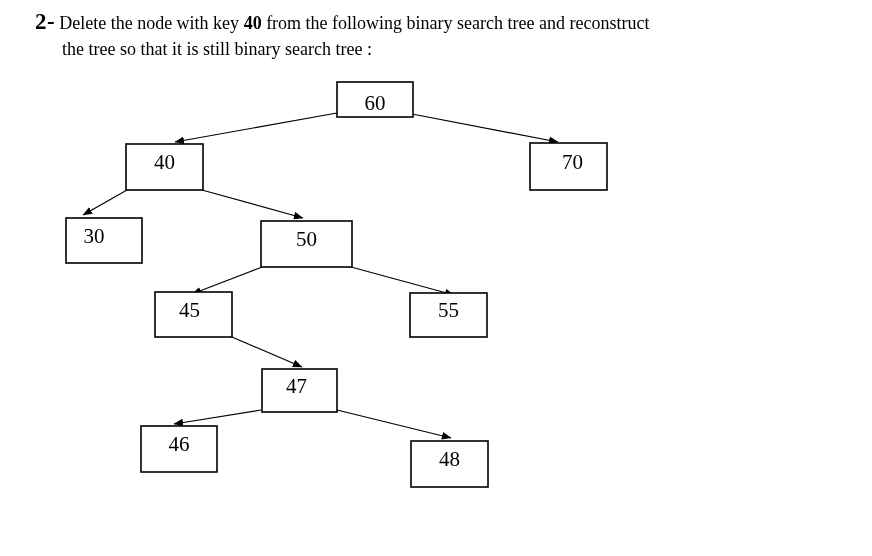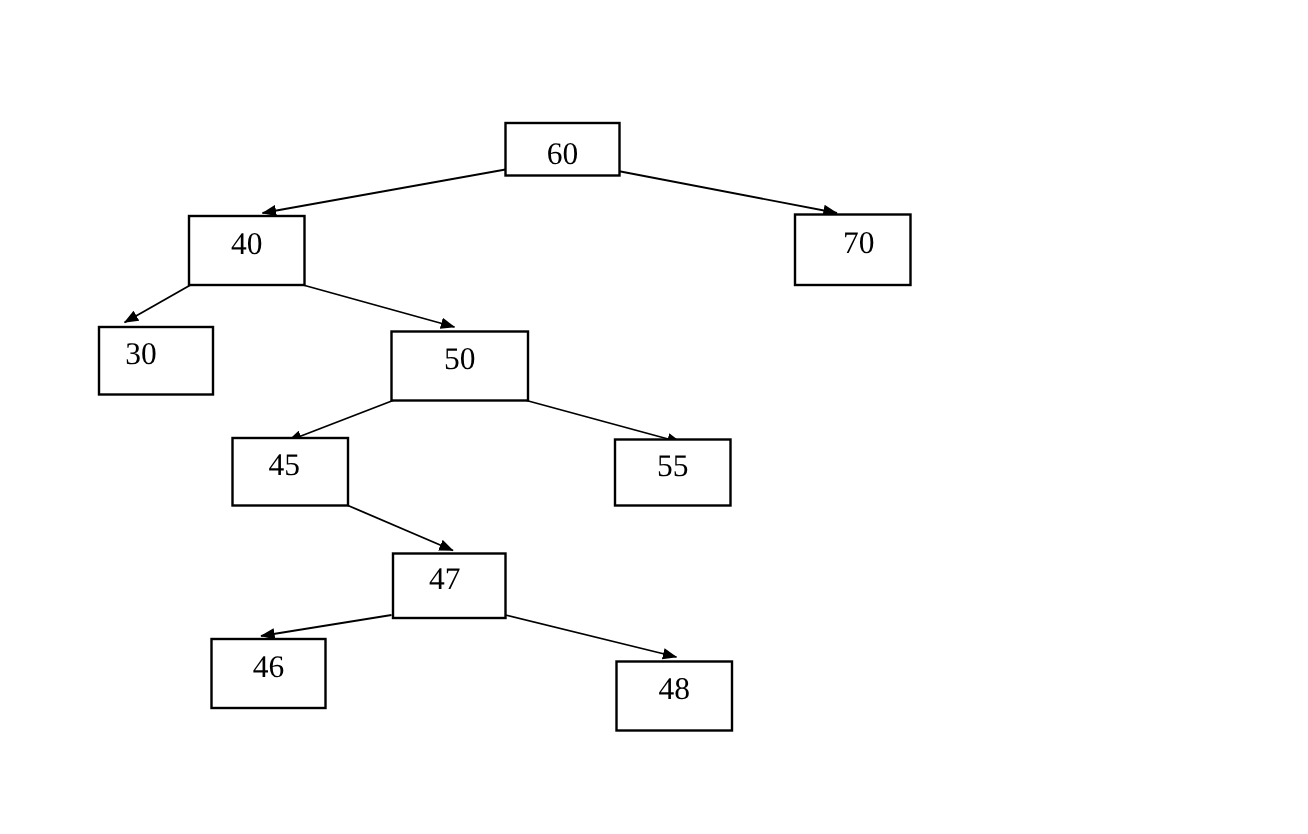--- a/index.html
+++ b/index.html
@@ -49,20 +49,24 @@
     font-family: "Liberation Serif", "DejaVu Serif", serif;
     font-size: 21px;
     fill: #000000;
   }
 </style>
 </head>
 <body>
 
 <div id="page">
 
+  <div class="question">
+    <span class="qnum">2-</span><span><span>Delete the node with key </span><span class="qkey">40</span><span> from the following binary search tree and reconstruct</span></span>
+    <span class="qline2">the tree so that it is still binary search tree :</span>
+  </div>
 
   <svg class="diagram" width="872" height="556" viewBox="0 0 872 556" xmlns="http://www.w3.org/2000/svg">
     <defs>
       <marker id="arrowhead" viewBox="0 0 10 8" refX="9.5" refY="4" markerWidth="8" markerHeight="6.5" orient="auto">
         <path d="M0,0 L10,4 L0,8 z" fill="#000000"></path>
       </marker>
     </defs>
     <g id="edges-layer">
         <line x1="337" y1="113" x2="175" y2="142" stroke="#000000" stroke-width="1.2" marker-end="url(#arrowhead)"></line>
         <line x1="412" y1="114" x2="558" y2="142" stroke="#000000" stroke-width="1.2" marker-end="url(#arrowhead)"></line>

